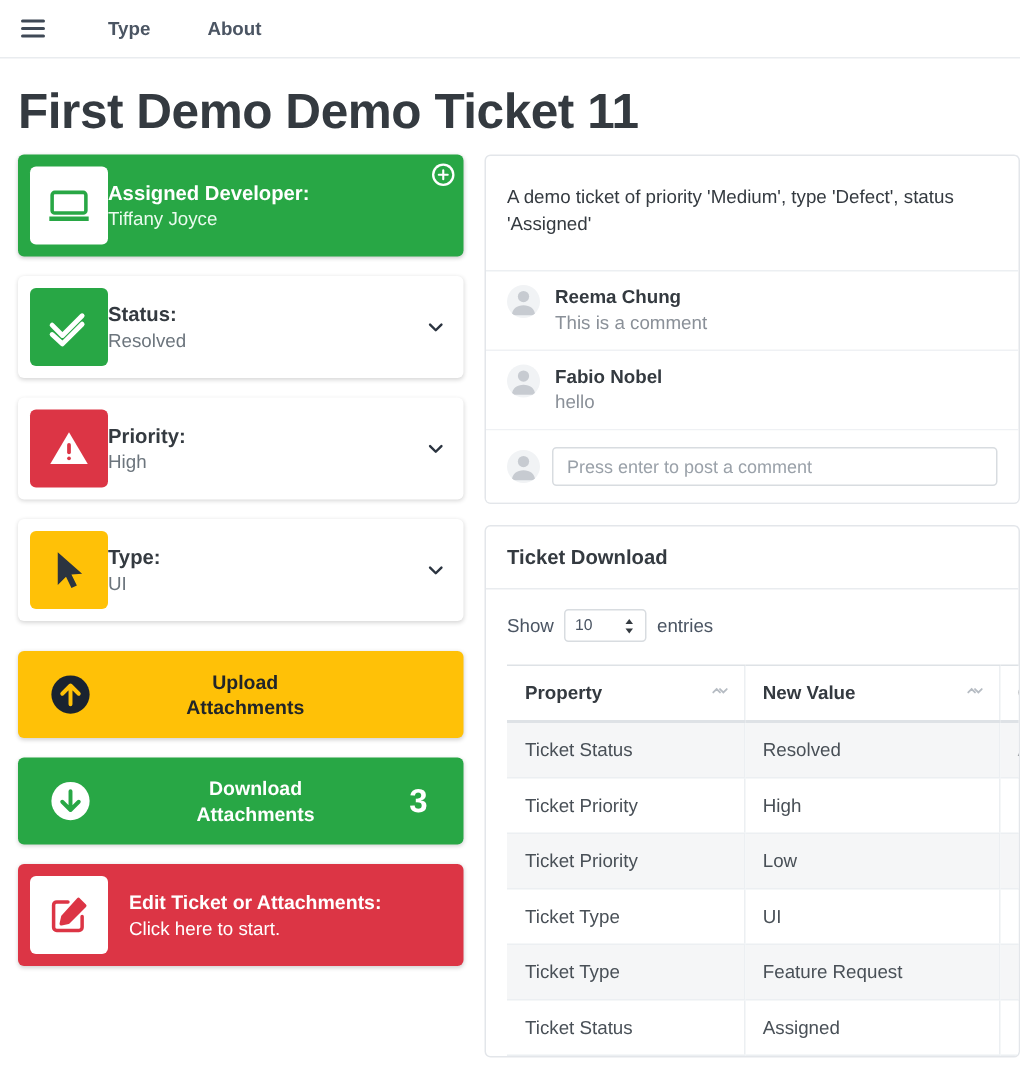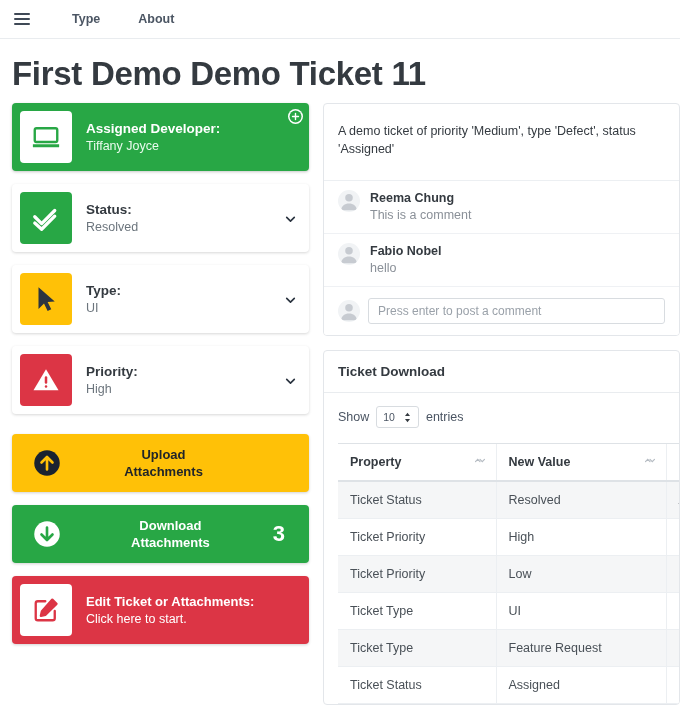--- a/index.html
+++ b/index.html
@@ -84,21 +84,21 @@
   .card-icon {
     width: 52px; height: 52px;
     flex: 0 0 52px;
     border-radius: 4px;
     display: flex; align-items: center; justify-content: center;
   }
   .card-icon.white { background: #ffffff; }
   .card-icon.green { background: #28a745; }
   .card-icon.red   { background: #dc3545; }
   .card-icon.amber { background: #ffc107; }
-  .card-body { padding-left: 14px; min-width: 0; }
+  .card-body { min-width: 0; }
   .card-label {
     font-size: 13.5px; font-weight: bold; color: #343a40; line-height: 17px;
   }
   .card-value {
     font-size: 12.5px; color: #6c757d; line-height: 17px; margin-top: 1px;
   }
   .info-card.filled-green .card-label { color: #ffffff; }
   .info-card.filled-green .card-value { color: #eafbee; }
   .card-chevron {
     position: absolute; right: 12px; top: 50%; transform: translateY(-50%);
@@ -215,21 +215,21 @@
     padding: 13px 14px;
     border-bottom: 1px solid #e9ecef;
   }
   .panel-body { padding: 13px 14px 0 14px; }
   .show-entries {
     display: flex; align-items: center; gap: 7px;
     font-size: 12.5px; color: #4b5563;
     margin-bottom: 15px;
   }
   .entries-select {
-    display: inline-flex; align-items: center; gap: 8px;
+    display: inline-flex; align-items: center; gap: 20px;
     border: 1px solid #d8dce0; border-radius: 3px;
     padding: 4px 6px;
     background: #ffffff; cursor: pointer;
   }
   .entries-value { font-size: 10.5px; color: #4b5563; }
   table { width: 100%; border-collapse: collapse; table-layout: fixed; }
   th {
     text-align: left;
     font-size: 12.5px; font-weight: bold; color: #343a40;
     padding: 11px 12px;
@@ -304,47 +304,47 @@
         <div class="card-value">Resolved</div>
       </div>
       <div class="card-chevron">
         <svg width="13" height="13" viewBox="0 0 24 24" fill="none" stroke="#2b3440" stroke-width="3" stroke-linecap="round" stroke-linejoin="round">
           <polyline points="5,9 12,16 19,9"></polyline>
         </svg>
       </div>
     </div>
 
     <div class="info-card">
-      <div class="card-icon amber">
-        <svg width="30" height="30" viewBox="0 0 24 24">
-          <path d="M6 2.5 6 20 10.4 15.6 13.3 21.6 16.2 20.2 13.3 14.4 19 14z" fill="#2b3440"></path>
-        </svg>
-      </div>
-      <div class="card-body">
-        <div class="card-label">Type:</div>
-        <div class="card-value">UI</div>
-      </div>
-      <div class="card-chevron">
-        <svg width="13" height="13" viewBox="0 0 24 24" fill="none" stroke="#2b3440" stroke-width="3" stroke-linecap="round" stroke-linejoin="round">
-          <polyline points="5,9 12,16 19,9"></polyline>
-        </svg>
-      </div>
-    </div>
-
-    <div class="info-card">
       <div class="card-icon red">
         <svg width="30" height="30" viewBox="0 0 24 24">
           <path d="M12 3.3 22 20.2H2z" fill="#ffffff"></path>
           <rect x="11" y="9" width="2" height="6" rx="1" fill="#dc3545"></rect>
           <rect x="11" y="16.2" width="2" height="2" rx="1" fill="#dc3545"></rect>
         </svg>
       </div>
       <div class="card-body">
         <div class="card-label">Priority:</div>
         <div class="card-value">High</div>
+      </div>
+      <div class="card-chevron">
+        <svg width="13" height="13" viewBox="0 0 24 24" fill="none" stroke="#2b3440" stroke-width="3" stroke-linecap="round" stroke-linejoin="round">
+          <polyline points="5,9 12,16 19,9"></polyline>
+        </svg>
+      </div>
+    </div>
+
+    <div class="info-card">
+      <div class="card-icon amber">
+        <svg width="30" height="30" viewBox="0 0 24 24">
+          <path d="M6 2.5 6 20 10.4 15.6 13.3 21.6 16.2 20.2 13.3 14.4 19 14z" fill="#2b3440"></path>
+        </svg>
+      </div>
+      <div class="card-body">
+        <div class="card-label">Type:</div>
+        <div class="card-value">UI</div>
       </div>
       <div class="card-chevron">
         <svg width="13" height="13" viewBox="0 0 24 24" fill="none" stroke="#2b3440" stroke-width="3" stroke-linecap="round" stroke-linejoin="round">
           <polyline points="5,9 12,16 19,9"></polyline>
         </svg>
       </div>
     </div>
 
     <div class="action-btn amber" style="margin-top:20px;">
       <div class="act-icon">

